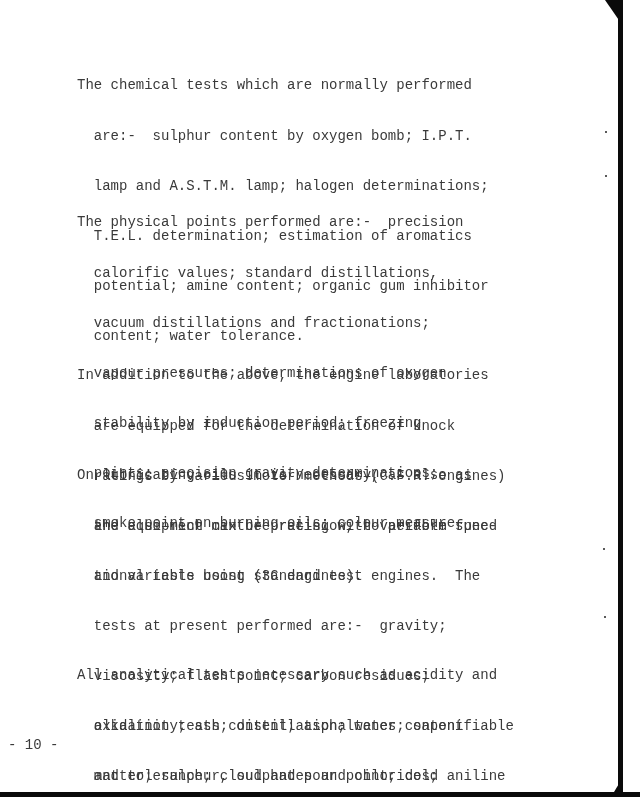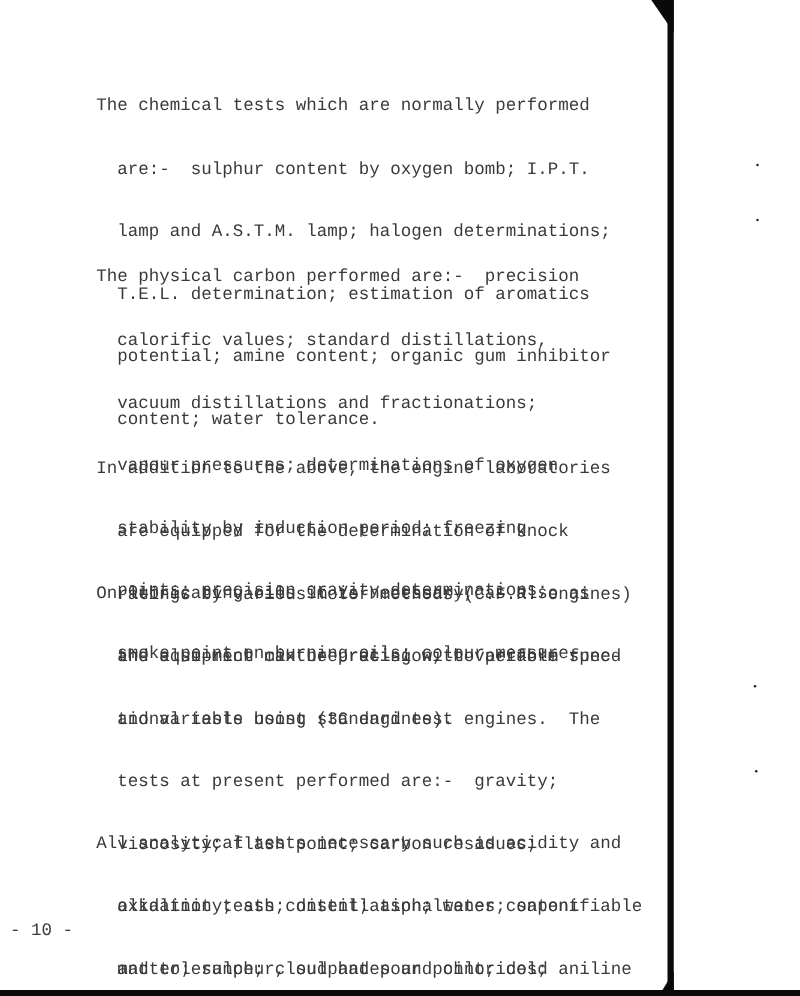--- a/index.html
+++ b/index.html
@@ -11,21 +11,21 @@
     width: 640px;
     height: 797px;
     position: relative;
     overflow: hidden;
     font-family: "Liberation Mono", "DejaVu Sans Mono", monospace;
     color: #3a3a3a;
   }
   .page {
     position: absolute;
     left: 0; top: 0;
-    width: 539px;
+    width: 623px;
     height: 797px;
     background: #ffffff;
   }
   .edge-right {
     position: absolute;
     right: 0;
     top: 0;
     width: 5px;
     height: 797px;
     background: #0a0a0a;
@@ -99,21 +99,21 @@
   <div class="para" style="top:44px;">
     <span class="line">The chemical tests which are normally performed</span>
     <span class="line indent">are:-  sulphur content by oxygen bomb; I.P.T.</span>
     <span class="line indent">lamp and A.S.T.M. lamp; halogen determinations;</span>
     <span class="line indent">T.E.L. determination; estimation of aromatics</span>
     <span class="line indent">potential; amine content; organic gum inhibitor</span>
     <span class="line indent">content; water tolerance.</span>
   </div>
 
   <div class="para" style="top:181px;">
-    <span class="line">The physical carbon performed are:-  precision</span>
+    <span class="line">The physical points performed are:-  precision</span>
     <span class="line indent">calorific values; standard distillations,</span>
     <span class="line indent">vacuum distillations and fractionations;</span>
     <span class="line indent">vapour pressures; determinations of oxygen</span>
     <span class="line indent">stability by induction period; freezing</span>
     <span class="line indent">points; precision gravity determinations;</span>
     <span class="line indent">smoke point on burning oils; colour measure-</span>
   </div>
 
   <div class="para" style="top:334px;">
     <span class="line">In addition to the above, the engine laboratories</span>

